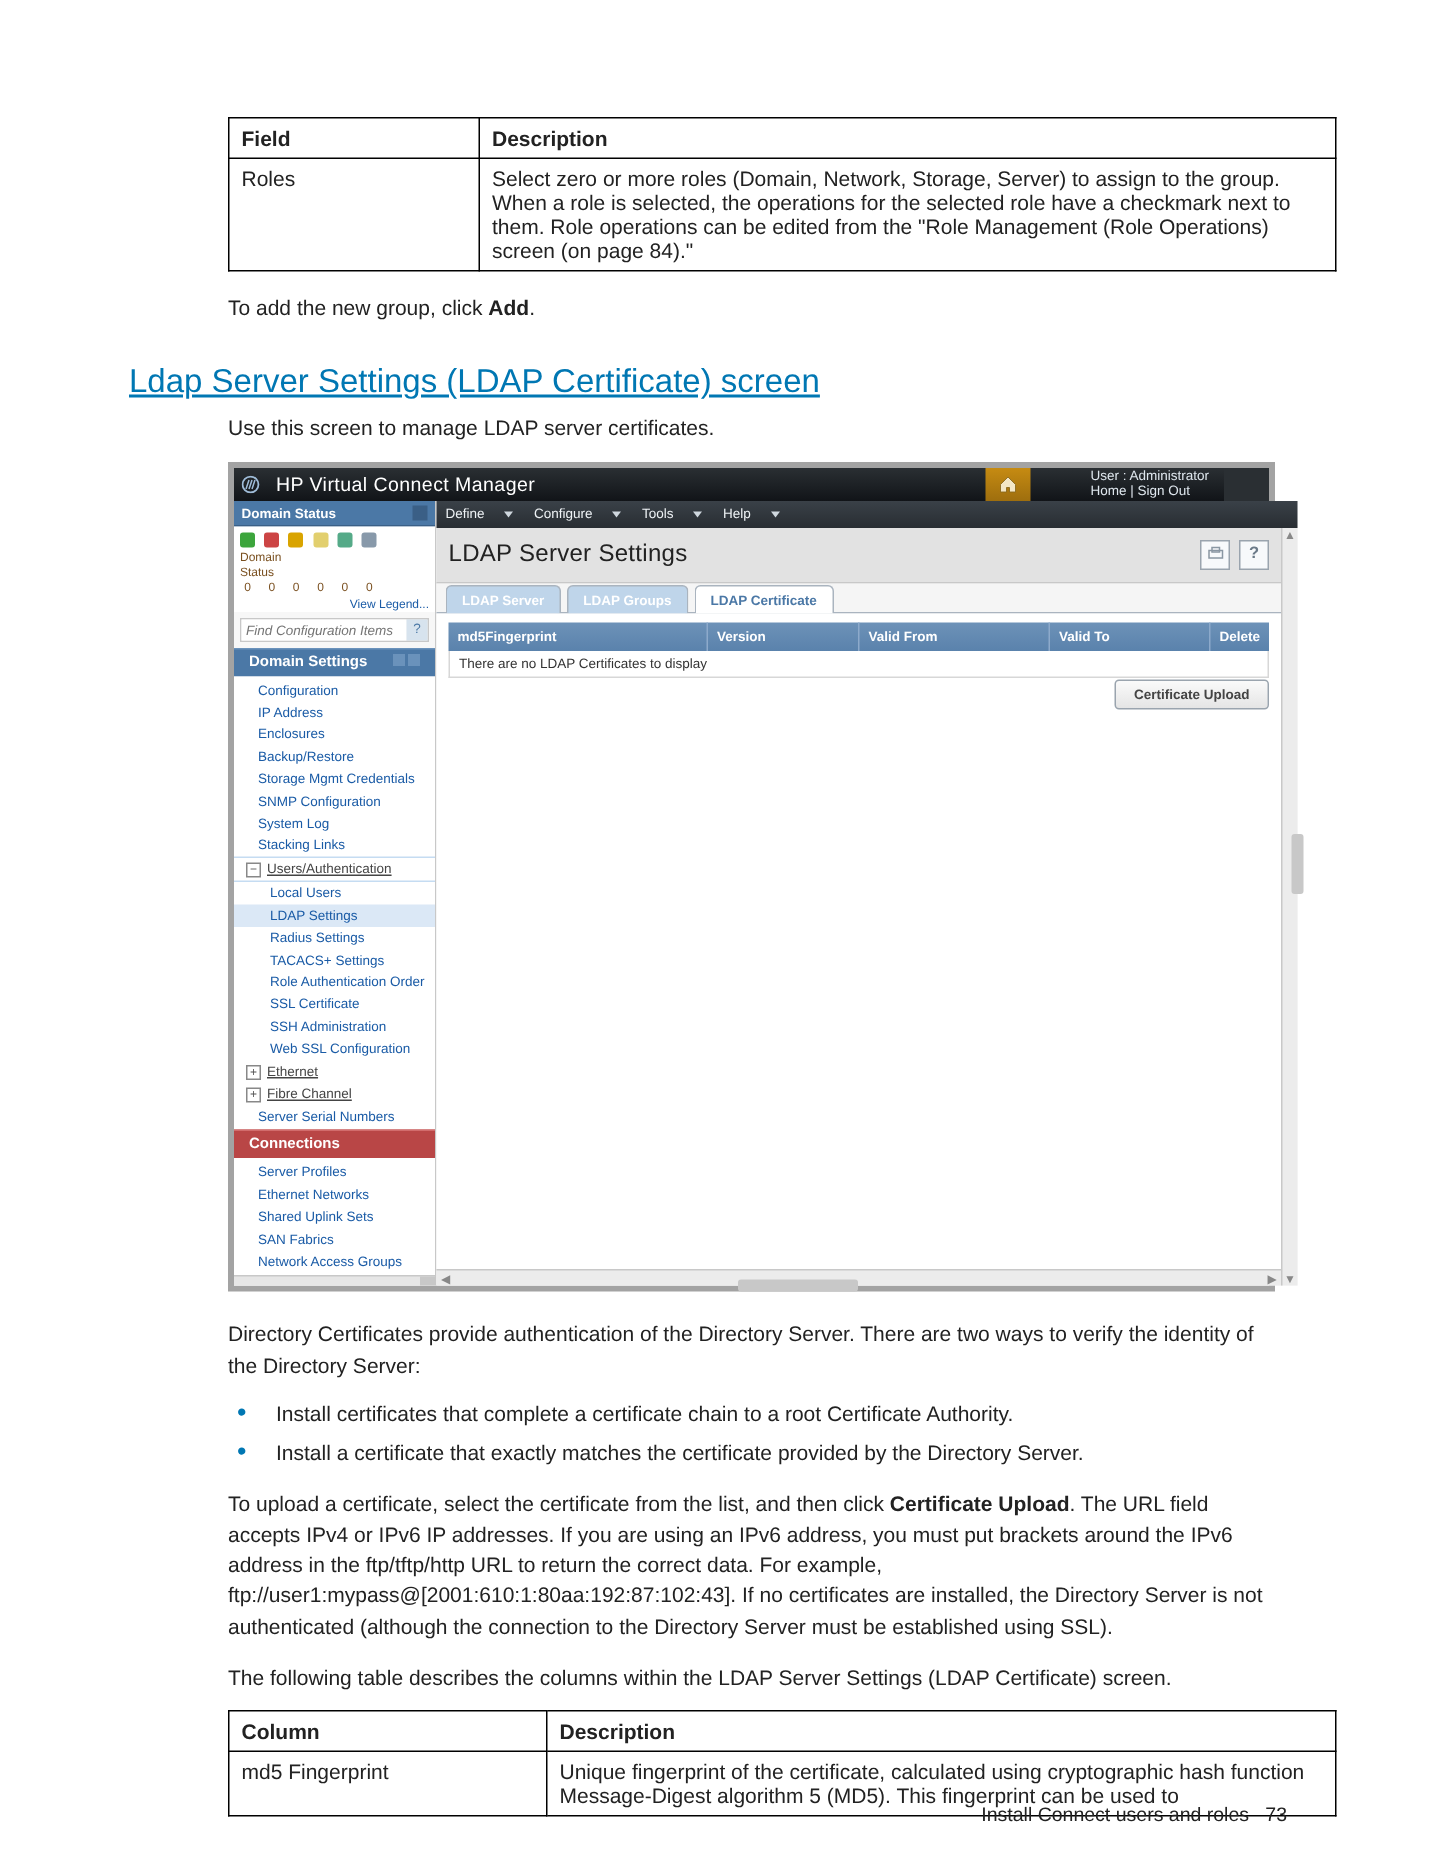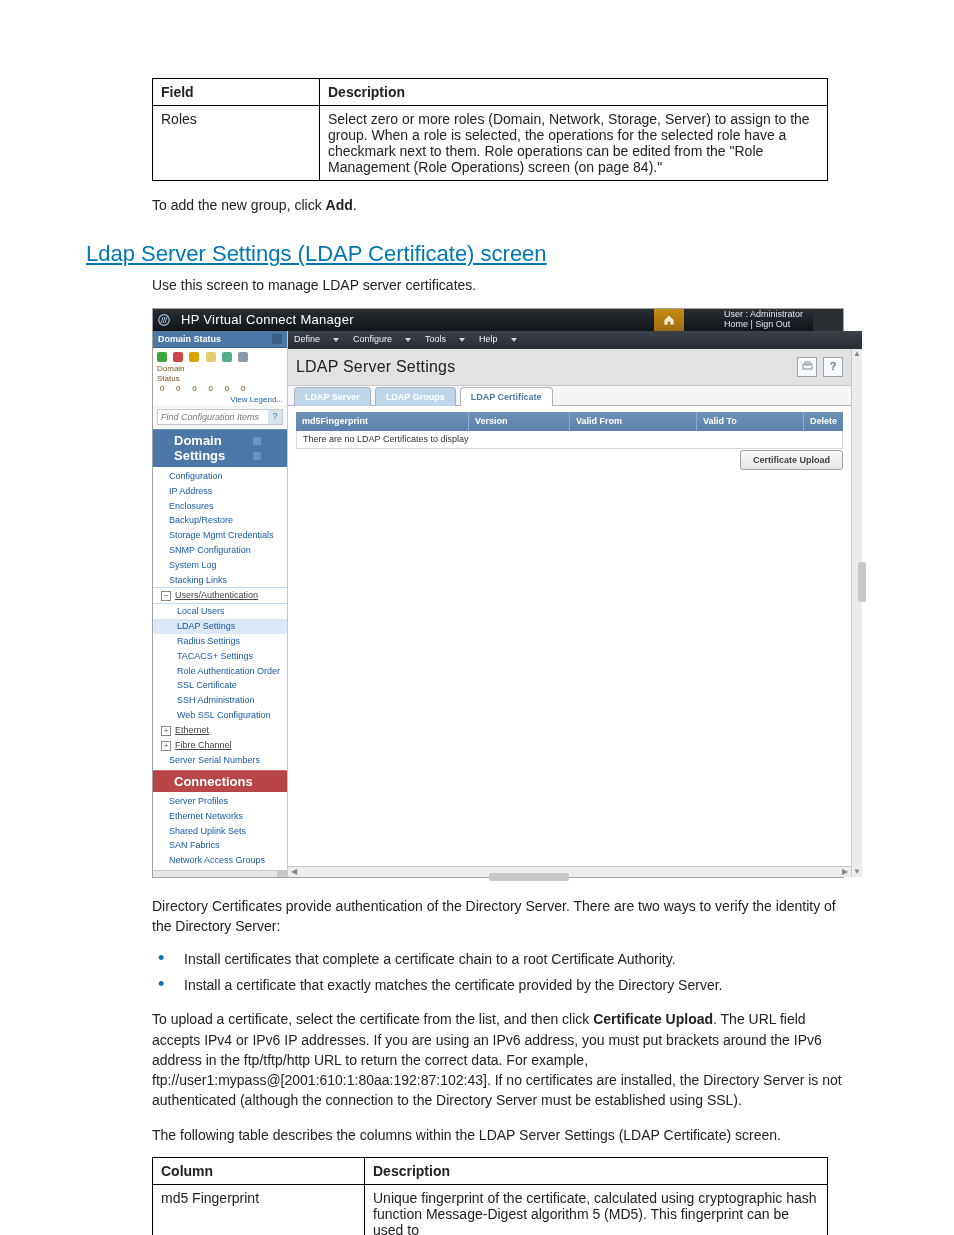--- a/index.html
+++ b/index.html
@@ -14,21 +14,21 @@
     min-height: 1235px;
     margin: 0 auto;
     box-sizing: border-box;
     padding: 78px 96px 50px 86px;
     position: relative;
   }
 
   
   table.doc-table {
     border-collapse: collapse;
-    width: 676px;
+    width: 739px;
     margin-left: 66px;
     font-size: 14px;
   }
   table.doc-table th, table.doc-table td {
     border: 1px solid #000;
     padding: 5px 8px;
     text-align: left;
     vertical-align: top;
   }
   table.doc-table th {
@@ -76,21 +76,21 @@
     bottom: 44px;
     right: 96px;
     font-size: 13px;
     color: #222;
   }
 
   
   .shot {
     width: 690px;
     margin-left: 66px;
-    border: 1px solid #a3a3a3;
+    border: 4px solid #a3a3a3;
     font-size: 10px;
     line-height: 1.2;
     background: #fff;
     margin-top: 6px;
     margin-bottom: 18px;
   }
   .shot .topbar {
     background: linear-gradient(#2a2f33, #111418);
     color: #fff;
     display: flex;
@@ -186,23 +186,23 @@
   .find .go {
     width: 14px;
     background:#d7e3ee;
     display: flex; align-items: center; justify-content: center;
     color:#4b78a6;
     font-size: 9px;
   }
   .nav-section {
     background: #4b78a6;
     color: #fff;
-    font-size: 13px;
+    font-size: 10px;
     font-weight: bold;
-    padding: 3px 21px;
+    padding: 3px 10px;
     border-top: 1px solid #6a92bb;
     display: flex; justify-content: space-between; align-items: flex-end;
   }
   .nav-section.red { background:#b94646; border-top-color:#d26c6c; }
   .nav-section .sec-icons span {
     display:inline-block; width:8px; height:8px; background:#6a92bb; margin-left:2px;
   }
   ul.tree {
     list-style:none;
     margin:0;

